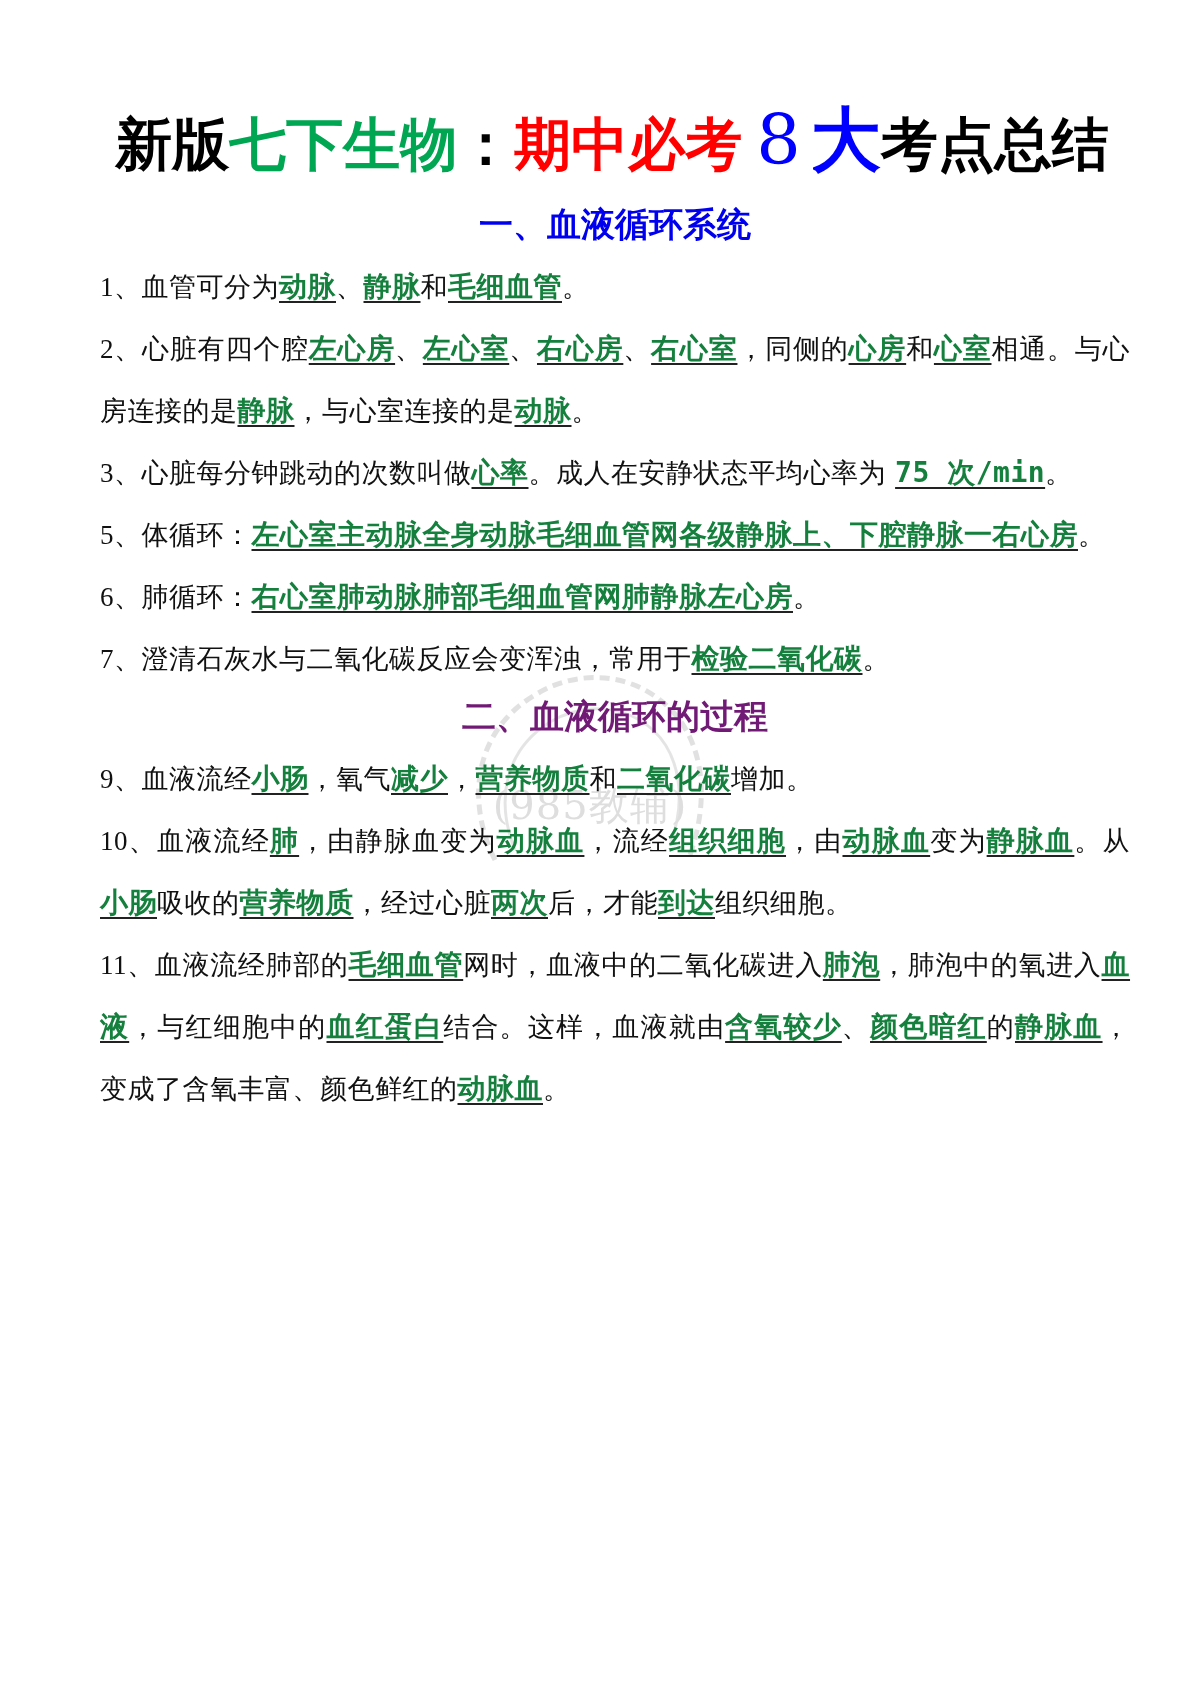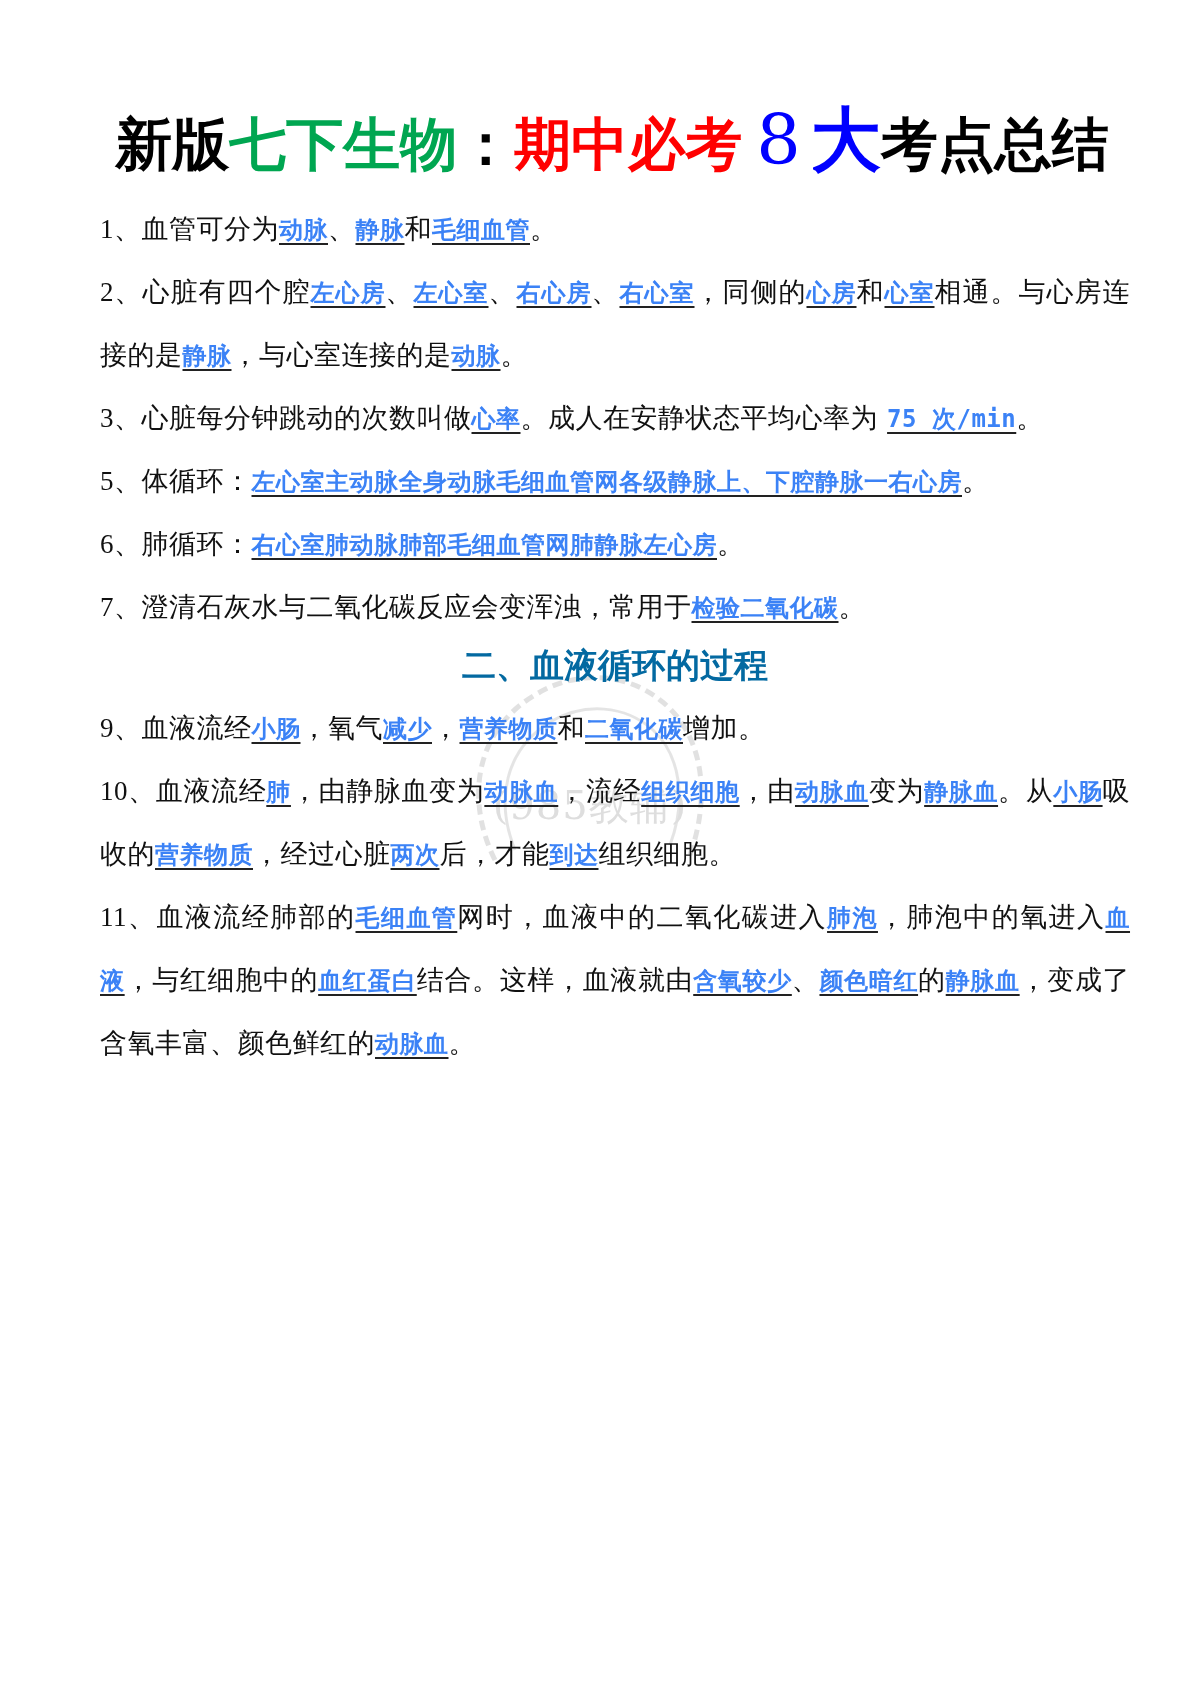--- a/index.html
+++ b/index.html
@@ -52,24 +52,24 @@
       font-size: 27px;
       line-height: 62px;
       text-align: justify;
       margin: 0;
       letter-spacing: 0.5px;
     }
     .para .num {
       font-family: "Liberation Serif", serif;
     }
     .kw {
-      color: #3b82f6;
+      color: #15803d;
       font-family: "DejaVu Sans", sans-serif;
       font-weight: bold;
-      font-size: 24px;
+      font-size: 28px;
       text-decoration: underline;
       text-decoration-color: #222222;
       text-decoration-thickness: 2px;
       text-underline-offset: 5px;
     }
     .kw.mono {
       font-family: "DejaVu Sans Mono", monospace;
     }
     .watermark {
       position: absolute;
@@ -101,24 +101,25 @@
   <svg viewBox="0 0 270 230">
     <path d="M40 200 C 10 140, 20 70, 80 35 C 120 10, 170 12, 205 40 C 245 70, 258 130, 235 195" fill="none" stroke="#7a7a7a" stroke-width="5" stroke-dasharray="10 6"></path>
     <path d="M60 190 C 40 140, 50 90, 95 62 C 130 42, 170 45, 198 70 C 225 95, 232 140, 215 185" fill="none" stroke="#8a8a8a" stroke-width="3"></path>
   </svg>
   <div class="watermark-text">(985教辅)</div>
 </div>
 
 <div class="page">
   <div class="title" id="title"><span style="color: rgb(0, 0, 0);">新版</span><span style="color: rgb(0, 166, 81);">七下生物</span><span style="color: rgb(0, 0, 0);">：</span><span style="color: rgb(255, 0, 0);">期中必考</span><span class="seg-big" style="color: rgb(0, 0, 255); margin: 0px 10px 0px 14px;">8</span><span class="seg-big b" style="color: rgb(0, 0, 255);">大</span><span style="color: rgb(0, 0, 0);">考点总结</span></div>
   <div id="content">
+      <div class="section-heading" style="color: rgb(0, 0, 238);">一、血液循环系统</div>
       <p class="para"><span class="num">1</span><span>、血管可分为</span><span class="kw">动脉</span><span>、</span><span class="kw">静脉</span><span>和</span><span class="kw">毛细血管</span><span>。</span></p>
       <p class="para"><span class="num">2</span><span>、心脏有四个腔</span><span class="kw">左心房</span><span>、</span><span class="kw">左心室</span><span>、</span><span class="kw">右心房</span><span>、</span><span class="kw">右心室</span><span>，同侧的</span><span class="kw">心房</span><span>和</span><span class="kw">心室</span><span>相通。与心房连接的是</span><span class="kw">静脉</span><span>，与心室连接的是</span><span class="kw">动脉</span><span>。</span></p>
       <p class="para"><span class="num">3</span><span>、心脏每分钟跳动的次数叫做</span><span class="kw">心率</span><span>。成人在安静状态平均心率为 </span><span class="kw mono">75 次/min</span><span>。</span></p>
       <p class="para"><span class="num">5</span><span>、体循环：</span><span class="kw">左心室主动脉全身动脉毛细血管网各级静脉上、下腔静脉一右心房</span><span>。</span></p>
       <p class="para"><span class="num">6</span><span>、肺循环：</span><span class="kw">右心室肺动脉肺部毛细血管网肺静脉左心房</span><span>。</span></p>
       <p class="para"><span class="num">7</span><span>、澄清石灰水与二氧化碳反应会变浑浊，常用于</span><span class="kw">检验二氧化碳</span><span>。</span></p>
-      <div class="section-heading" style="color: #0369a1; text-align: center;">二、血液循环的过程</div>
+      <div class="section-heading" style="color: #701a75; text-align: center;">二、血液循环的过程</div>
       <p class="para"><span class="num">9</span><span>、血液流经</span><span class="kw">小肠</span><span>，氧气</span><span class="kw">减少</span><span>，</span><span class="kw">营养物质</span><span>和</span><span class="kw">二氧化碳</span><span>增加。</span></p>
       <p class="para"><span class="num">10</span><span>、血液流经</span><span class="kw">肺</span><span>，由静脉血变为</span><span class="kw">动脉血</span><span>，流经</span><span class="kw">组织细胞</span><span>，由</span><span class="kw">动脉血</span><span>变为</span><span class="kw">静脉血</span><span>。从</span><span class="kw">小肠</span><span>吸收的</span><span class="kw">营养物质</span><span>，经过心脏</span><span class="kw">两次</span><span>后，才能</span><span class="kw">到达</span><span>组织细胞。</span></p>
       <p class="para"><span class="num">11</span><span>、血液流经肺部的</span><span class="kw">毛细血管</span><span>网时，血液中的二氧化碳进入</span><span class="kw">肺泡</span><span>，肺泡中的氧进入</span><span class="kw">血液</span><span>，与红细胞中的</span><span class="kw">血红蛋白</span><span>结合。这样，血液就由</span><span class="kw">含氧较少</span><span>、</span><span class="kw">颜色暗红</span><span>的</span><span class="kw">静脉血</span><span>，变成了含氧丰富、颜色鲜红的</span><span class="kw">动脉血</span><span>。</span></p>
     </div>
 </div>
 
 </body></html>

